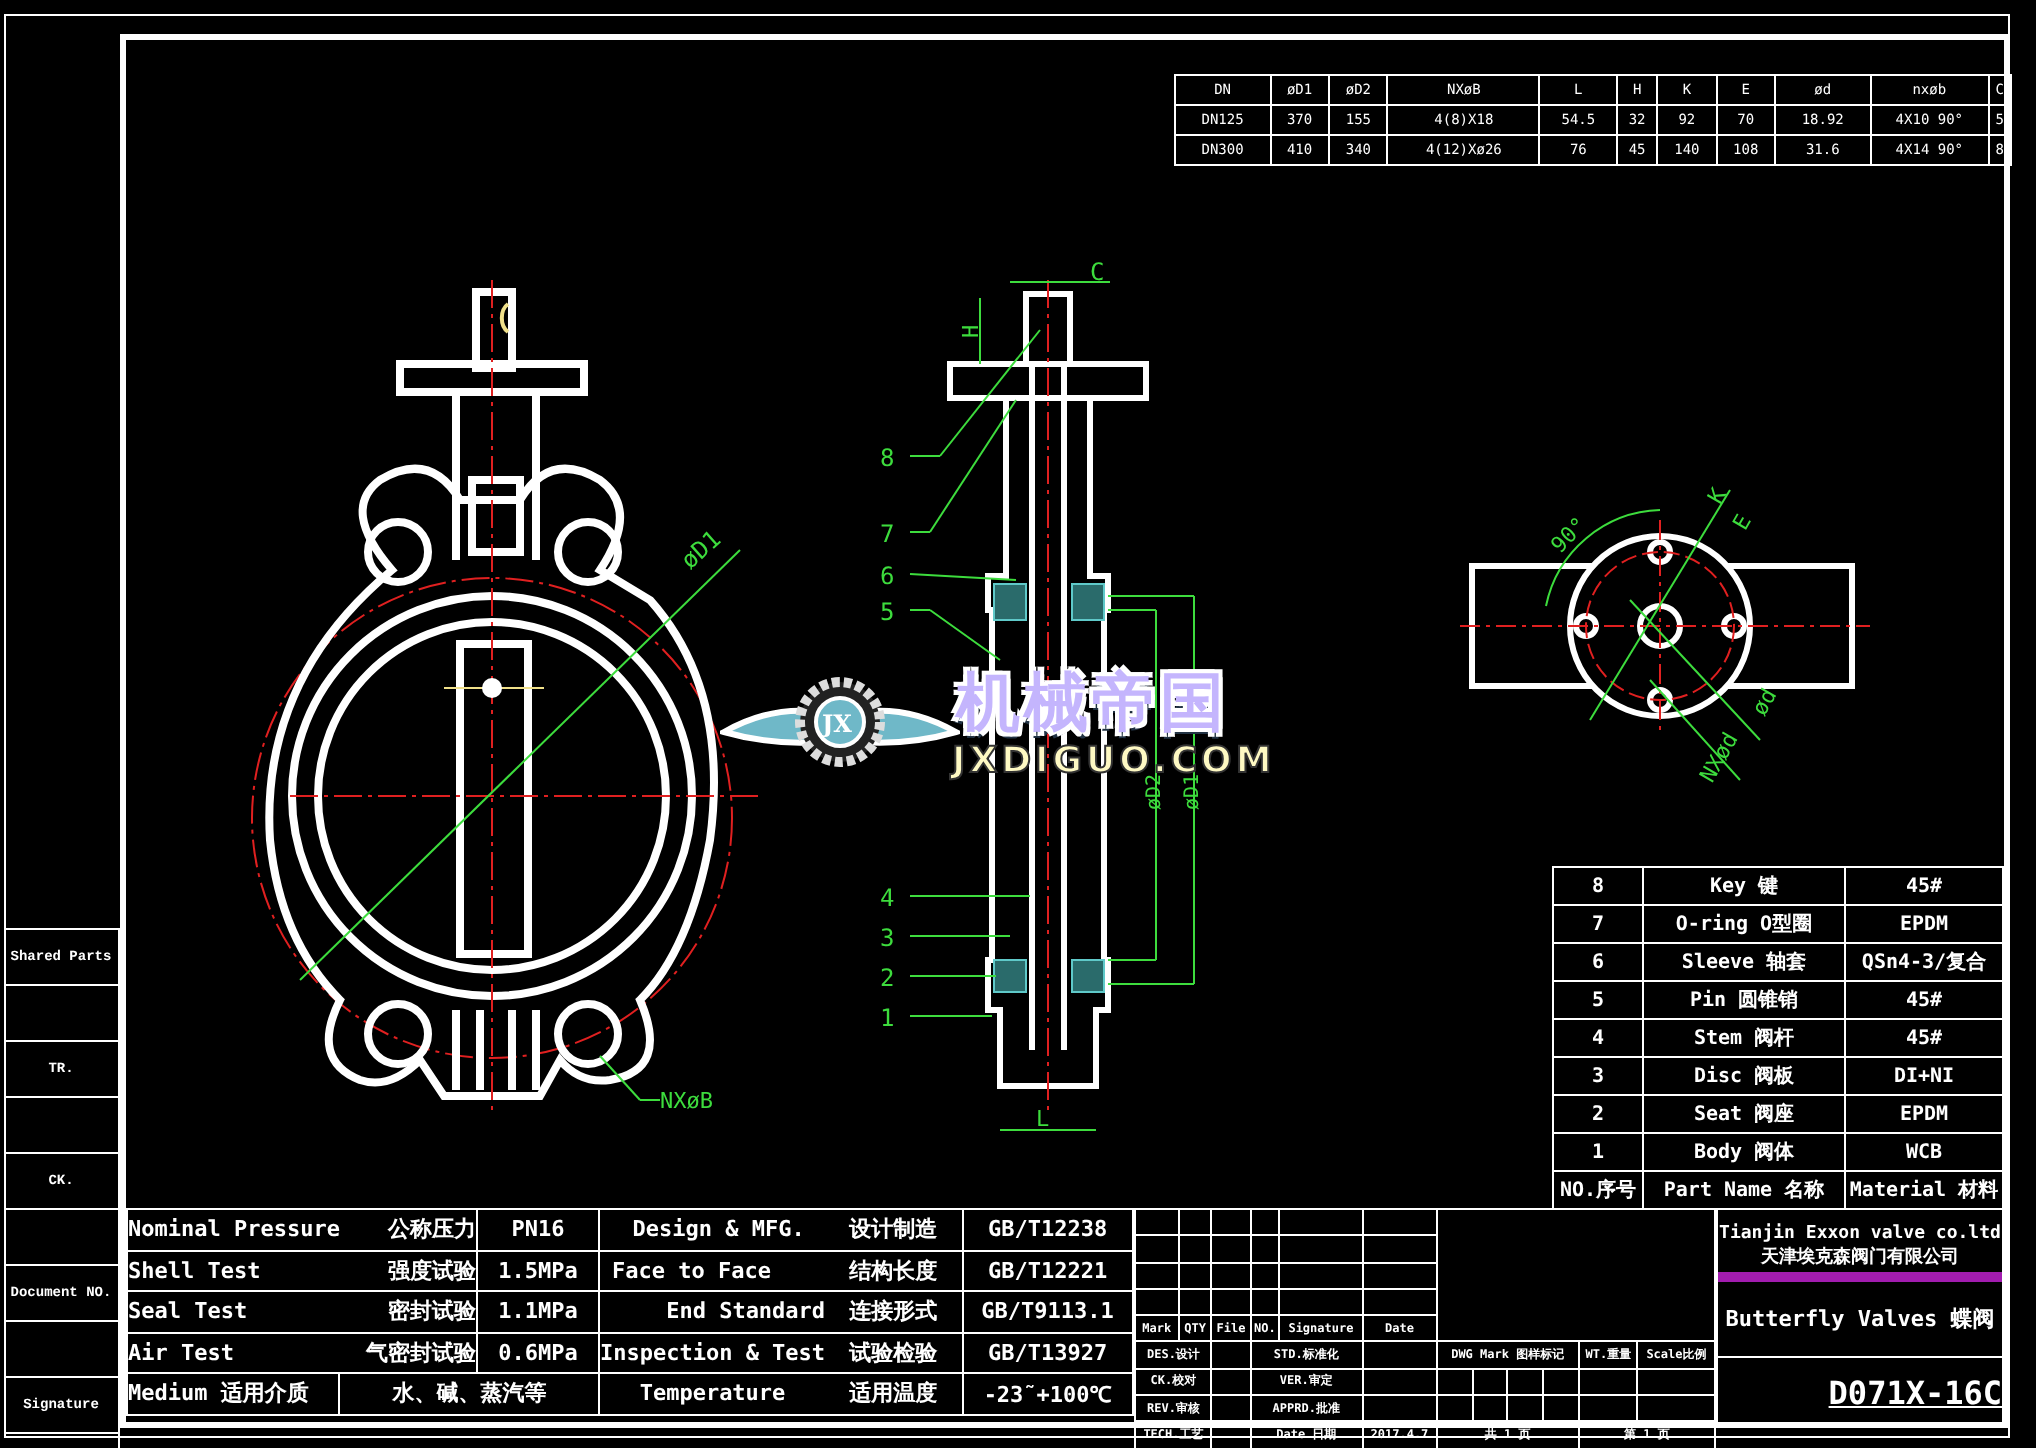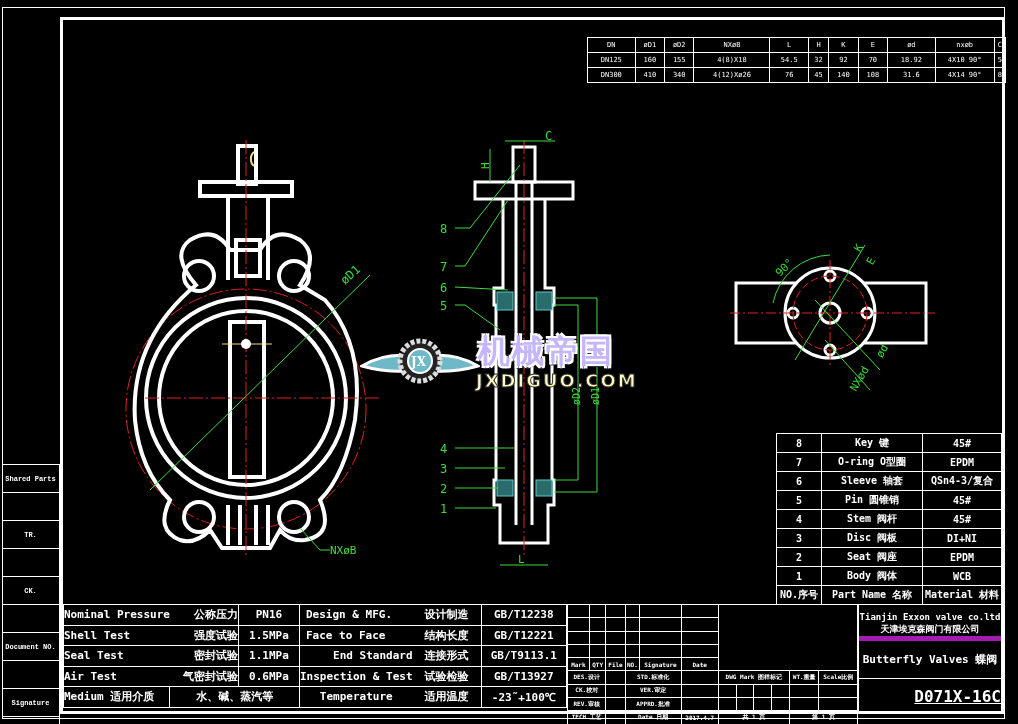--- a/index.html
+++ b/index.html
@@ -162,21 +162,21 @@
         <td>L</td>
         <td>H</td>
         <td>K</td>
         <td>E</td>
         <td>ød</td>
         <td style="width:58px">nxøb</td>
         <td>C</td>
   </tr>
   <tr>
     <td>DN125</td>
-        <td>160</td>
+        <td>370</td>
         <td>155</td>
         <td>4(8)X18</td>
         <td>54.5</td>
         <td>32</td>
         <td>92</td>
         <td>70</td>
         <td>18.92</td>
         <td>4X10 90°</td>
         <td>5</td>
   </tr>
@@ -245,21 +245,21 @@
       </tr>
 </tbody>
   </table>
 
 <table class="abs spec-table" style="left:63px;top:604px;width:504px;">
   <tbody>
       <tr>
     <td style="width:100px;text-align:left;border-right:none">Nominal Pressure</td>
     <td style="width:68px;text-align:right;border-left:none">公称压力</td>
     <td style="width:60px">PN16</td>
-    <td style="width:90px;text-align:left;border-right:none;padding-left:6px">Design &amp; MFG.</td>
+    <td style="width:90px;text-align:center;border-right:none;padding-left:6px">Design &amp; MFG.</td>
     <td style="width:68px;border-left:none">设计制造</td>
     <td>GB/T12238</td>
   </tr>
   <tr>
     <td style="text-align:left;border-right:none">Shell Test</td>
     <td style="text-align:right;border-left:none">强度试验</td>
     <td>1.5MPa</td>
     <td style="text-align:left;border-right:none;padding-left:6px">Face to Face</td>
     <td style="border-left:none">结构长度</td>
     <td>GB/T12221</td>

